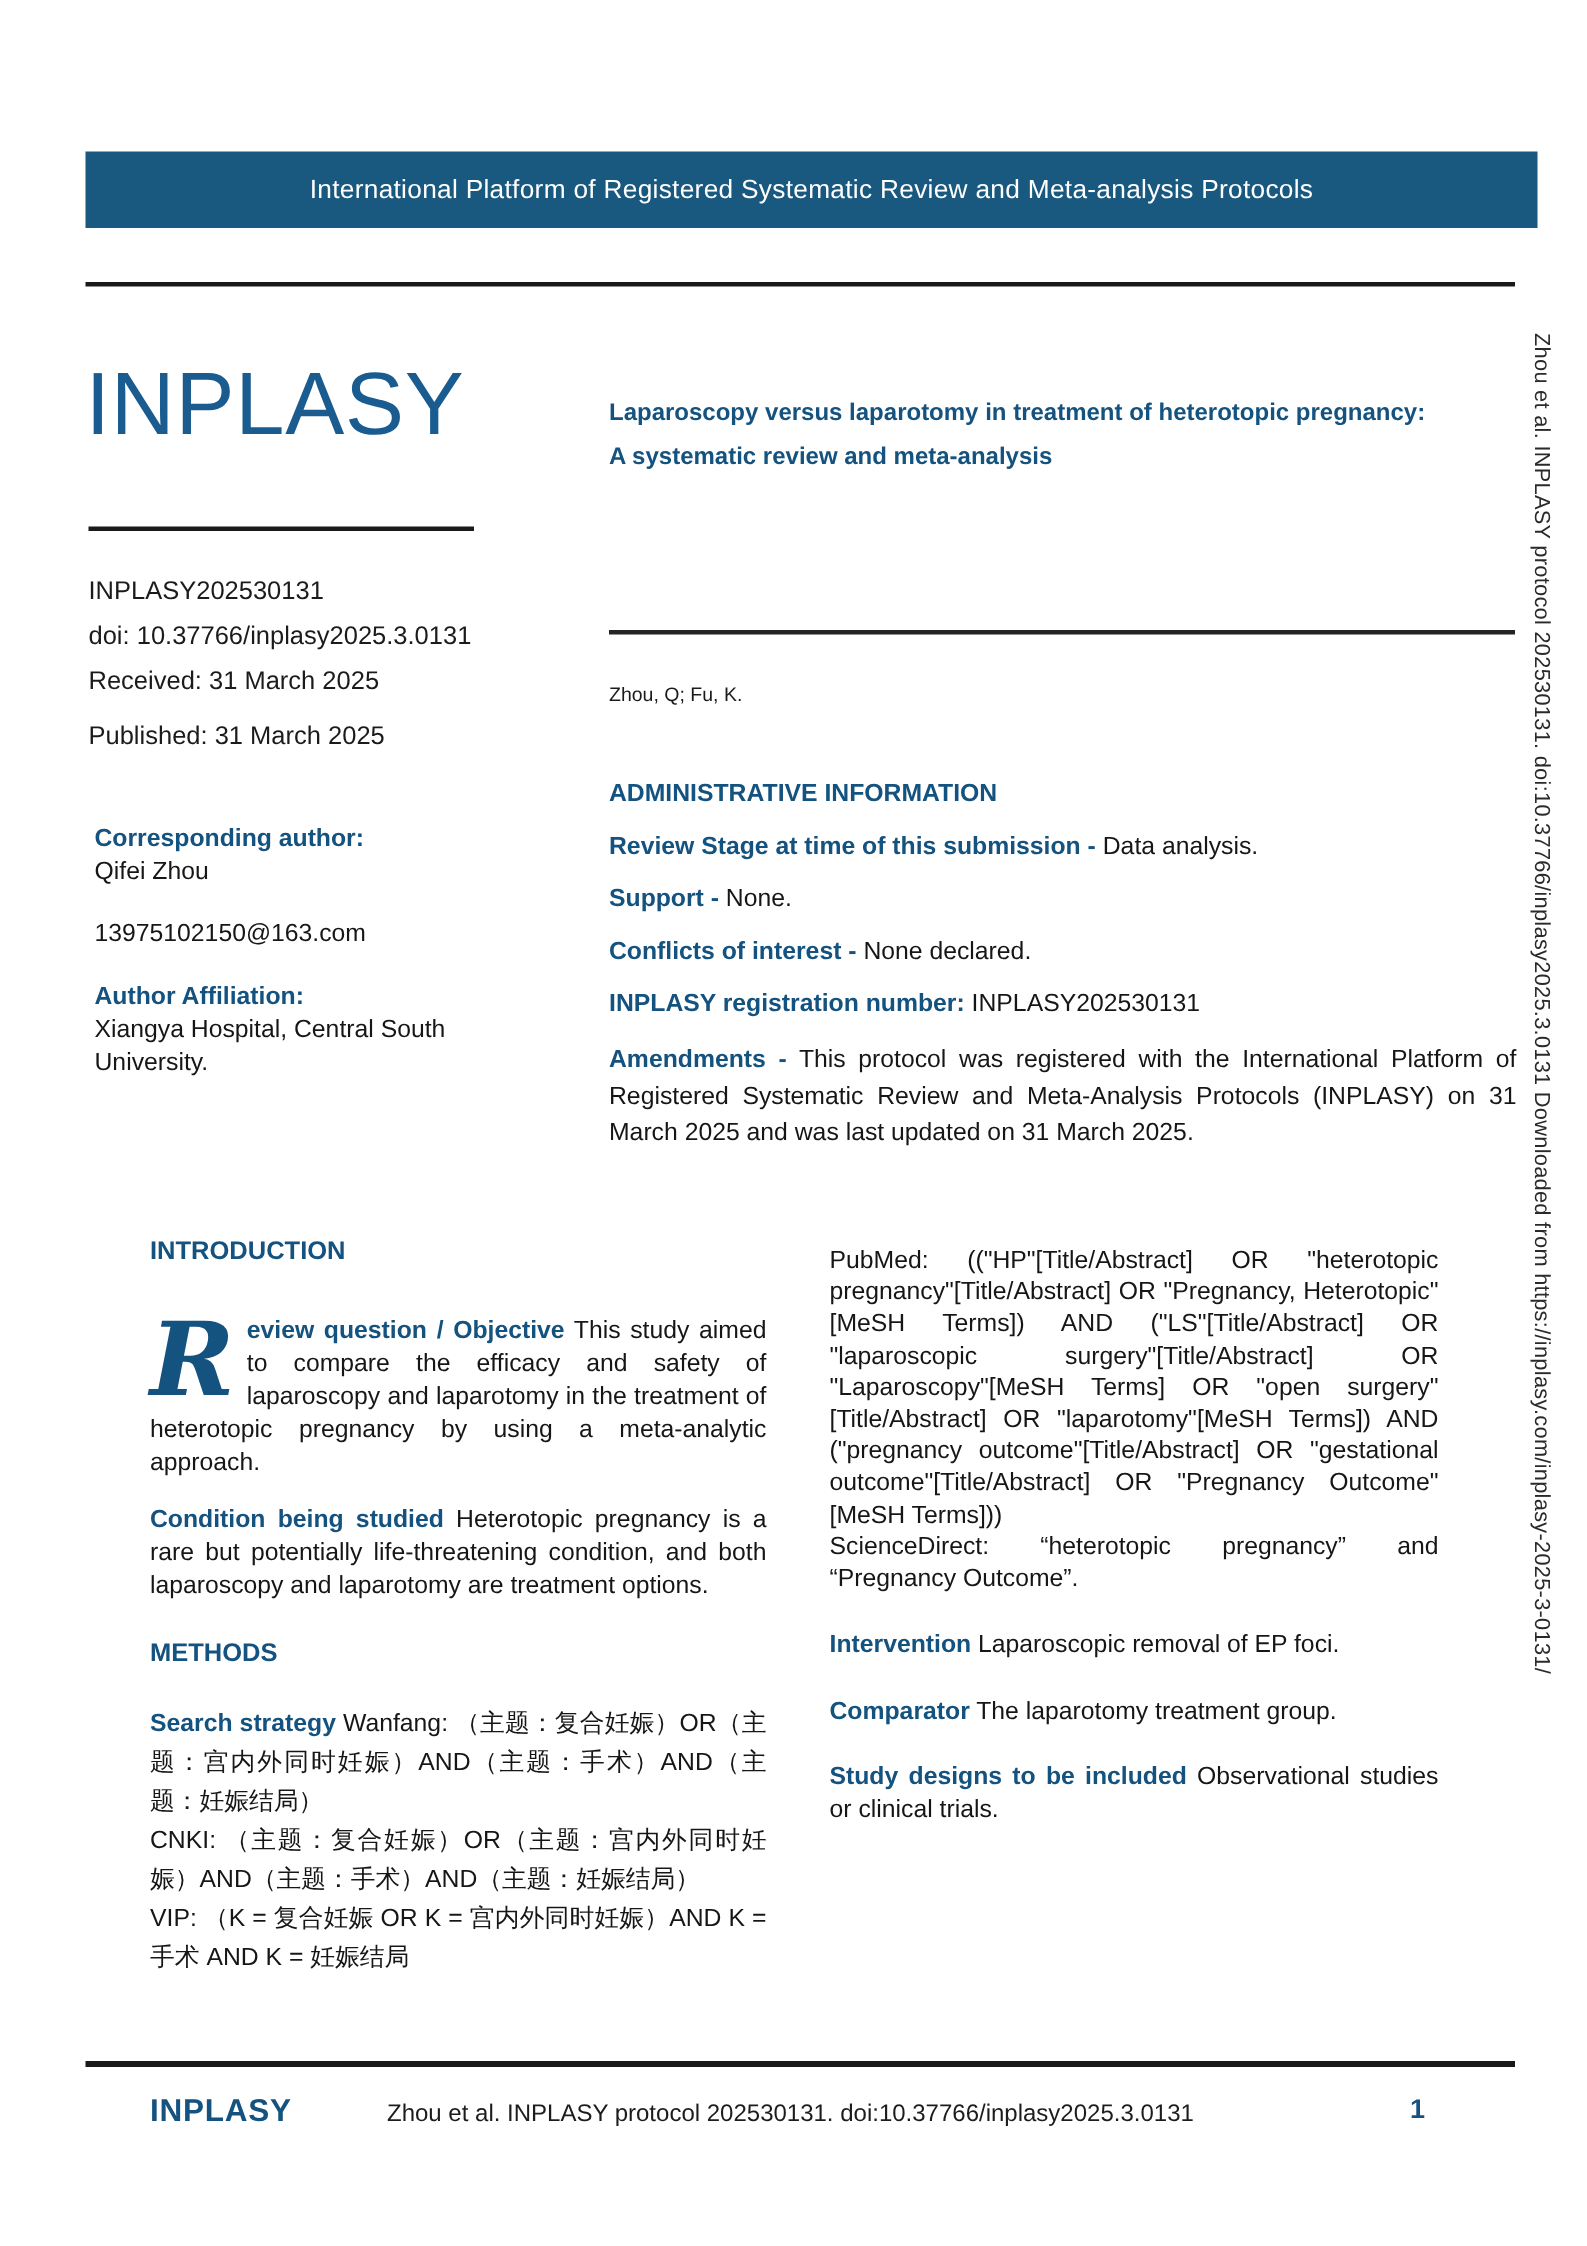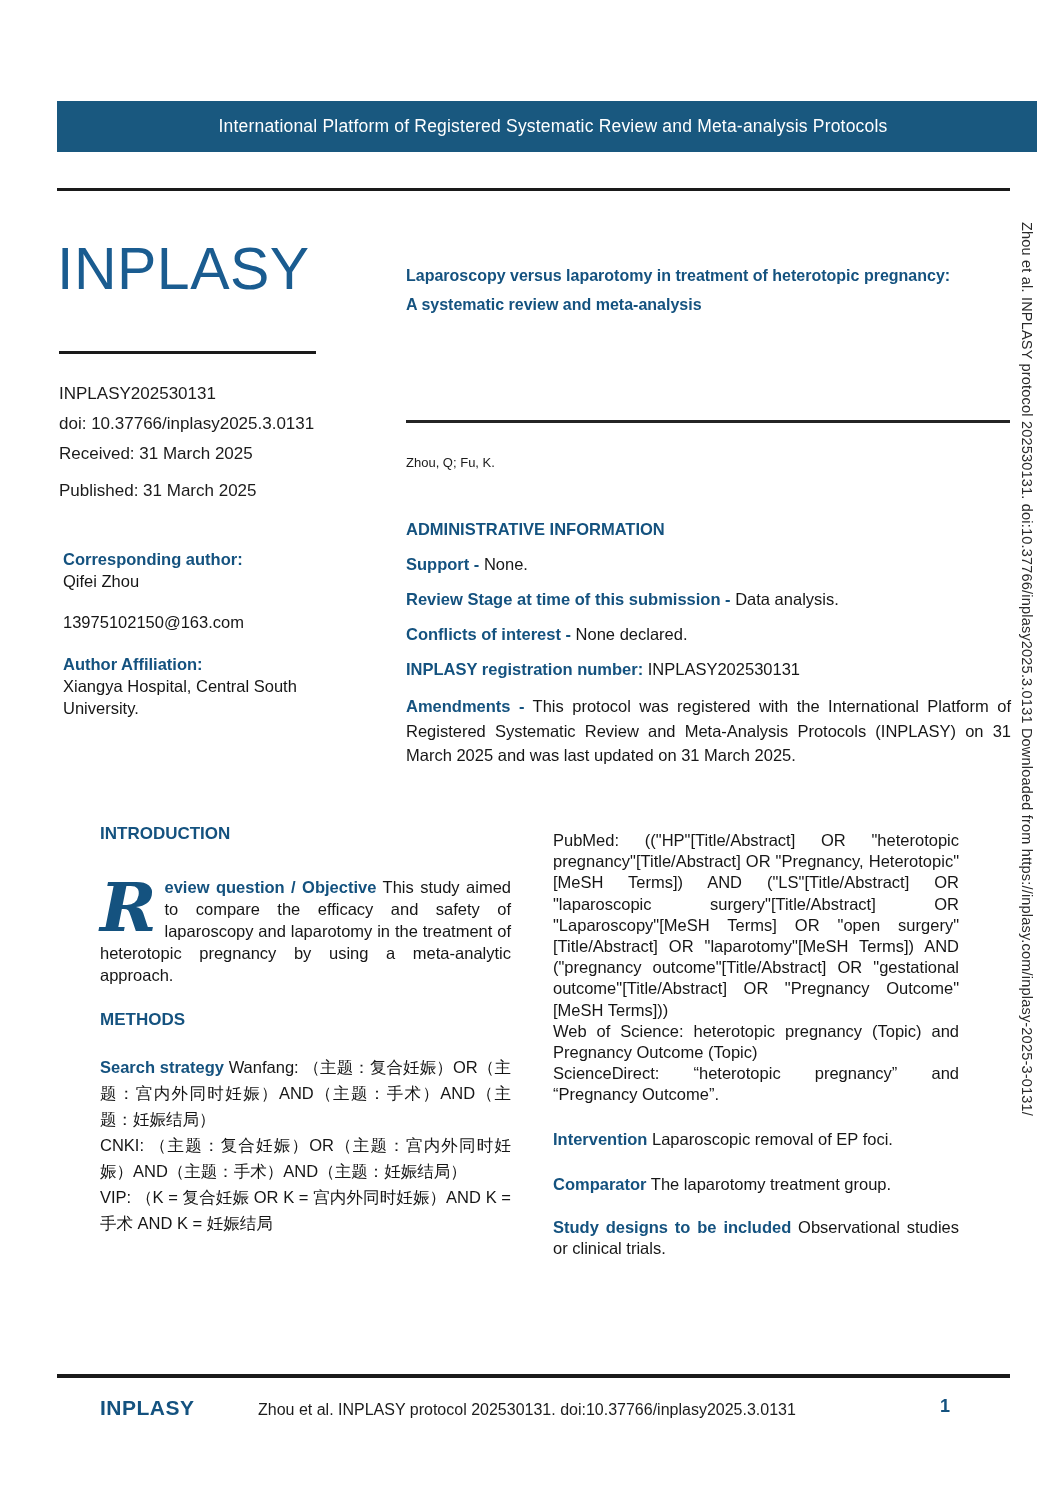--- a/index.html
+++ b/index.html
@@ -12,21 +12,21 @@
   html,body{margin:0;padding:0;}
   body{
     width:1058px;height:1497px;position:relative;background:#ffffff;
     font-family:"Liberation Sans", sans-serif;color:#161616;
     -webkit-font-smoothing:antialiased;overflow:hidden;
   }
   .banner{
     position:absolute;left:57px;top:101px;width:968px;height:51px;
     background:var(--banner_bg);color:var(--banner_text);
     display:flex;align-items:center;justify-content:center;
-    font-size:17.5px;letter-spacing:.2px;padding-left:12px;
+    font-size:17.5px;letter-spacing:.2px;
   }
   .rule{position:absolute;background:var(--rule);height:3px;}
   #rule-top{left:57px;top:188px;width:953px;}
   #rule-logo{left:59px;top:351px;width:257px;}
   #rule-title{left:406px;top:420px;width:604px;background:#242424;}
   #rule-footer{left:57px;top:1374px;width:953px;height:4px;}
   .logo-main{
     position:absolute;left:57px;top:240px;font-size:59px;line-height:59px;
     color:var(--logo);letter-spacing:.5px;font-weight:400;
   }
@@ -99,44 +99,46 @@
 <div class="corr">
   <div class="acc">Corresponding author:</div>
   <div>Qifei Zhou</div>
   <div class="email">13975102150@163.com</div>
   <div class="acc affil-label">Author Affiliation:</div>
   <div>Xiangya Hospital, Central South University.</div>
 </div>
 
 <div class="admin">
   <h2>ADMINISTRATIVE INFORMATION</h2>
+  <p><strong class="acc">Review Stage at time of this submission -</strong><span> Data analysis.</span></p>
   <p><strong class="acc">Support -</strong><span> None.</span></p>
-  <p><strong class="acc">Review Stage at time of this submission -</strong><span> Data analysis.</span></p>
   <p><strong class="acc">Conflicts of interest -</strong><span> None declared.</span></p>
   <p><strong class="acc">INPLASY registration number:</strong><span> INPLASY202530131</span></p>
   <p class="just"><strong class="acc">Amendments -</strong><span> This protocol was registered with the International Platform of Registered Systematic Review and Meta-Analysis Protocols (INPLASY) on 31 March 2025 and was last updated on 31 March 2025.</span></p>
 </div>
 
 <div class="col" id="col-left">
   <h2>INTRODUCTION</h2>
   <p class="par" id="review-par">
     <span class="dropcap">R</span><strong class="acc">eview question / Objective</strong><span> This study aimed to compare the efficacy and safety of laparoscopy and laparotomy in the treatment of heterotopic pregnancy by using a meta-analytic approach.</span>
+  </p>
+  <p class="par" id="condition-par">
+    <strong class="acc">Condition being studied</strong><span> Heterotopic pregnancy is a rare but potentially life-threatening condition, and both laparoscopy and laparotomy are treatment options.</span>
   </p>
   <h2 id="methods-heading">METHODS</h2>
   <p class="par" id="search-par">
     <strong class="acc">Search strategy</strong><span> Wanfang: （主题：复合妊娠）OR（主题：宫内外同时妊娠）AND（主题：手术）AND（主题：妊娠结局）</span>
     <span class="blockline">CNKI: （主题：复合妊娠）OR（主题：宫内外同时妊娠）AND（主题：手术）AND（主题：妊娠结局）</span>
     <span class="blockline">VIP: （K = 复合妊娠 OR K = 宫内外同时妊娠）AND K = 手术 AND K = 妊娠结局</span>
   </p>
 </div>
 
 <div class="col" id="col-right">
   <p class="par" id="pubmed-par">
     <span>PubMed: (("HP"[Title/Abstract] OR "heterotopic pregnancy"[Title/Abstract] OR "Pregnancy, Heterotopic"[MeSH Terms]) AND ("LS"[Title/Abstract] OR "laparoscopic surgery"[Title/Abstract] OR "Laparoscopy"[MeSH Terms] OR "open surgery"[Title/Abstract] OR "laparotomy"[MeSH Terms]) AND ("pregnancy outcome"[Title/Abstract] OR "gestational outcome"[Title/Abstract] OR "Pregnancy Outcome"[MeSH Terms]))</span>
-    <span class="blockline">Web of Science: heterotopic pregnancy (Topic) and Pregnancy Outcome (Topic)</span>
     <span class="blockline">ScienceDirect: “heterotopic pregnancy” and “Pregnancy Outcome”.</span>
   </p>
   <p class="par" id="intervention-par"><strong class="acc">Intervention</strong><span> Laparoscopic removal of EP foci.</span></p>
   <p class="par" id="comparator-par"><strong class="acc">Comparator</strong><span> The laparotomy treatment group.</span></p>
   <p class="par" id="designs-par"><strong class="acc">Study designs to be included</strong><span> Observational studies or clinical trials.</span></p>
 </div>
 
 <div class="sidebar-vert">Zhou et al. INPLASY protocol 202530131. doi:10.37766/inplasy2025.3.0131 Downloaded from https://inplasy.com/inplasy-2025-3-0131/</div>
 
 <div class="rule" id="rule-footer"></div>

